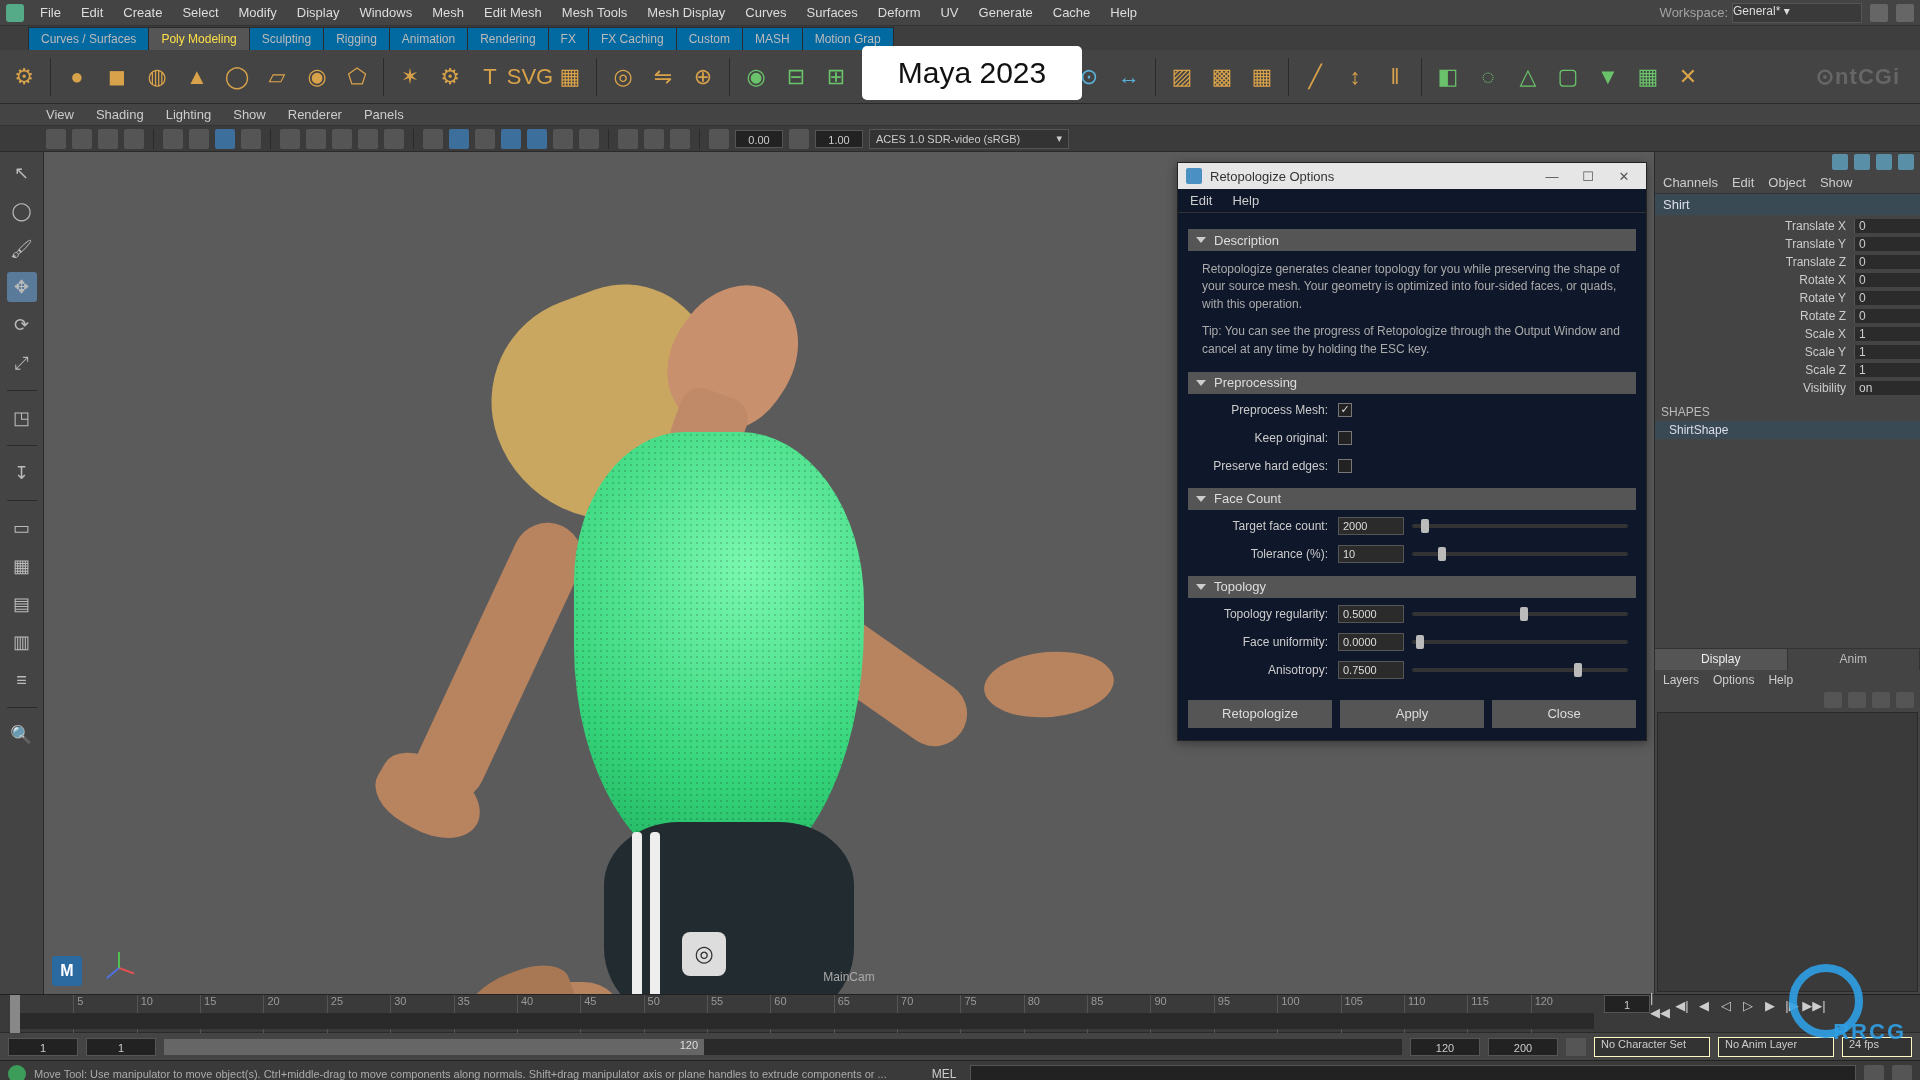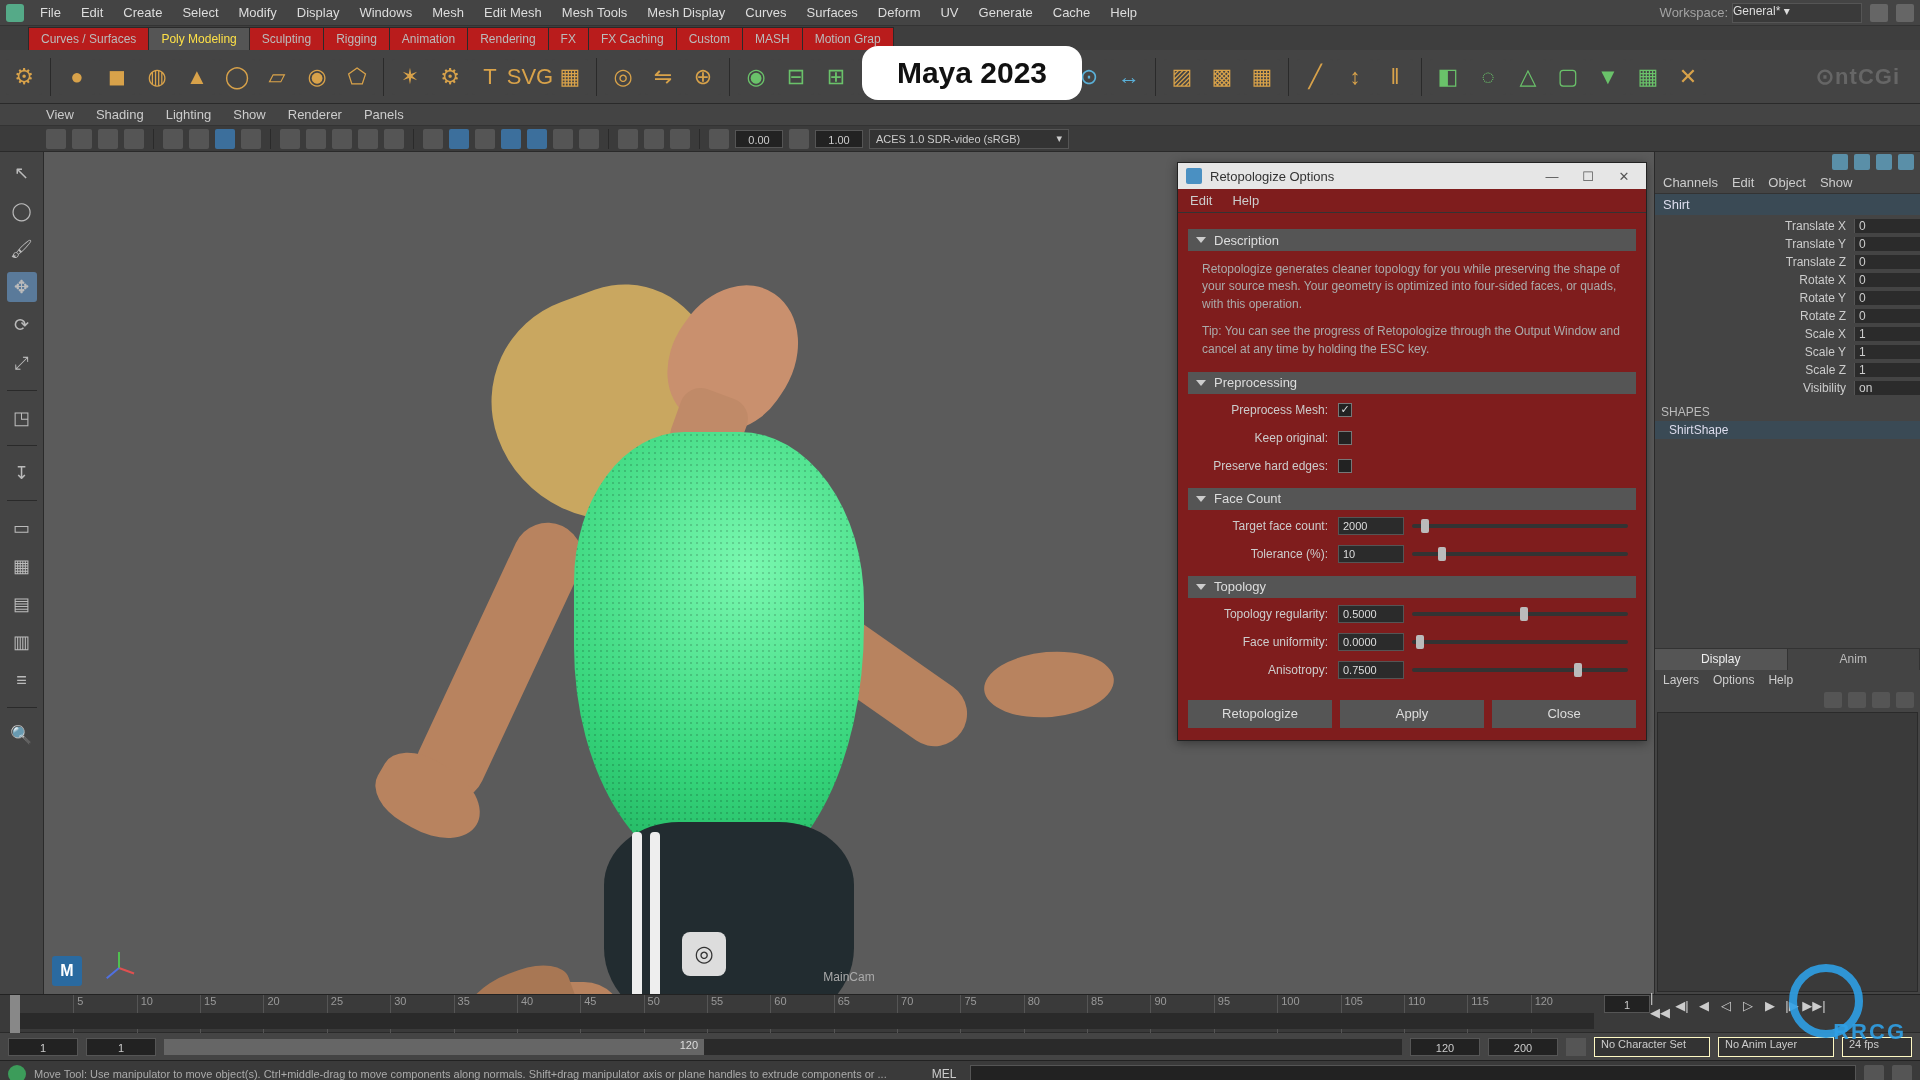--- a/index.html
+++ b/index.html
@@ -7,29 +7,29 @@
 
 .menubar{height:26px;background:#444;display:flex;align-items:center;padding:0 6px;font-size:13px;border-bottom:1px solid #333}
 .menubar .m-app{width:18px;height:18px;background:#5a8;border-radius:3px;margin-right:6px}
 .menubar .mitem{padding:0 10px;cursor:pointer;color:#ddd}
 .menubar .spacer{flex:1}
 .menubar .ws-label{color:#a3a3a3;font-size:13px;margin-right:4px}
 .menubar .ws-select{background:#3a3a3a;color:#ddd;border:1px solid #555;height:20px;font-size:12px;min-width:130px}
 .menubar .ws-icon{width:18px;height:18px;margin-left:8px;background:#666;border-radius:2px}
 
 .shelf-tabs{height:24px;background:#3e3e3e;display:flex;align-items:flex-end;padding-left:28px;font-size:12px}
-.shelf-tabs .tab{padding:4px 12px;color:#bbb;border:1px solid #2a2a2a;border-bottom:none;background:#b91c1c;margin-right:-1px;cursor:pointer}
+.shelf-tabs .tab{padding:4px 12px;color:#bbb;border:1px solid #2a2a2a;border-bottom:none;background:#0369a1;margin-right:-1px;cursor:pointer}
 .shelf-tabs .tab.active{background:#555;color:#fde047}
 
 .shelf{height:54px;background:#444;display:flex;align-items:center;padding:0 6px;gap:4px;border-bottom:1px solid #2a2a2a;position:relative}
 .shelf .ic{width:36px;height:36px;display:flex;align-items:center;justify-content:center;background:#444;border-radius:3px;color:#d8a24a;font-size:22px}
 .shelf .sep{width:1px;height:38px;background:#2a2a2a;margin:0 4px}
 .shelf .brand{position:absolute;right:20px;color:#666;font-size:22px;font-weight:bold;letter-spacing:1px}
 
-.verlabel{position:absolute;left:862px;top:46px;width:220px;height:54px;background:#fff;color:#111;display:flex;align-items:center;justify-content:center;font-size:30px;font-weight:700;border-radius:16px;z-index:50}
+.verlabel{position:absolute;left:862px;top:46px;width:220px;height:54px;background:#fff;color:#111;display:flex;align-items:center;justify-content:center;font-size:30px;font-weight:400;border-radius:5px;z-index:50}
 
 .panelmenu{height:22px;background:#444;display:flex;align-items:center;padding-left:46px;gap:22px;font-size:13px;color:#ccc;border-bottom:1px solid #333}
 
 .paneltb{height:26px;background:#3b3b3b;display:flex;align-items:center;padding-left:46px;gap:6px;border-bottom:1px solid #2a2a2a}
 .paneltb .pic{width:20px;height:20px;background:#555;border-radius:2px}
 .paneltb .pic.on{background:#3c6f9c}
 .paneltb .psep{width:1px;height:20px;background:#2a2a2a;margin:0 3px}
 .paneltb .pnum{width:48px;height:18px;background:#222;color:#ccc;font-size:11px;text-align:center;line-height:18px;border:1px solid #555}
 .paneltb .psel{background:#333;color:#ccc;border:1px solid #555;height:20px;font-size:11px;min-width:200px;padding:0 6px;display:flex;align-items:center;justify-content:space-between}
 
@@ -59,21 +59,21 @@
 .armR{position:absolute;left:410px;top:230px;width:65px;height:280px;background:#b8835f;border-radius:40px;transform:rotate(-55deg)}
 .handL{position:absolute;left:-30px;top:480px;width:110px;height:70px;background:#b8835f;border-radius:40% 50% 50% 40%;transform:rotate(30deg)}
 .handR{position:absolute;left:580px;top:370px;width:130px;height:65px;background:#b8835f;border-radius:50%;transform:rotate(-5deg)}
 .shorts{position:absolute;left:200px;top:540px;width:250px;height:210px;background:#222c30;border-radius:30% 30% 40% 40%}
 .stripe{position:absolute;left:28px;top:10px;width:10px;height:170px;background:#eee;border-radius:4px}
 .stripe2{position:absolute;left:46px;top:10px;width:10px;height:170px;background:#eee;border-radius:4px}
 .badge{position:absolute;left:78px;top:110px;width:44px;height:44px;background:#ddd;border-radius:8px;display:flex;align-items:center;justify-content:center;color:#333;font-size:22px}
 .legL{position:absolute;left:120px;top:700px;width:100px;height:100px;background:#b8835f;border-radius:40%}
 .foot{position:absolute;left:60px;top:690px;width:110px;height:60px;background:#a87754;border-radius:50% 40% 30% 50%;transform:rotate(-20deg)}
 
-.dialog{position:absolute;left:1133px;top:10px;width:470px;background:#7f1d1d;border:1px solid #222;box-shadow:0 2px 10px rgba(0,0,0,.4);font-size:13px}
+.dialog{position:absolute;left:1133px;top:10px;width:470px;background:#0f172a;border:1px solid #222;box-shadow:0 2px 10px rgba(0,0,0,.4);font-size:13px}
 .dlg-title{height:26px;background:#e6e6e6;color:#333;display:flex;align-items:center;padding:0 8px;gap:8px}
 .dlg-title .ic{width:16px;height:16px;background:#4a90c2;border-radius:2px}
 .dlg-title .sp{flex:1}
 .dlg-title .wbtn{width:28px;text-align:center;color:#555;cursor:pointer}
 .dlg-menu{height:24px;display:flex;align-items:center;gap:20px;padding:0 12px;color:#ccc;border-bottom:1px solid #333}
 .dlg-body{padding:6px 10px 12px}
 .sect-h{background:#555;height:22px;display:flex;align-items:center;padding:0 8px;gap:8px;color:#ddd;font-size:13px;margin-top:10px;cursor:pointer}
 .sect-h .caret{width:0;height:0;border-left:5px solid transparent;border-right:5px solid transparent;border-top:6px solid #ccc}
 .desc{color:#aaa;font-size:12px;padding:10px 14px 4px;line-height:1.45}
 .formrow{display:flex;align-items:center;height:24px;margin-top:4px}

